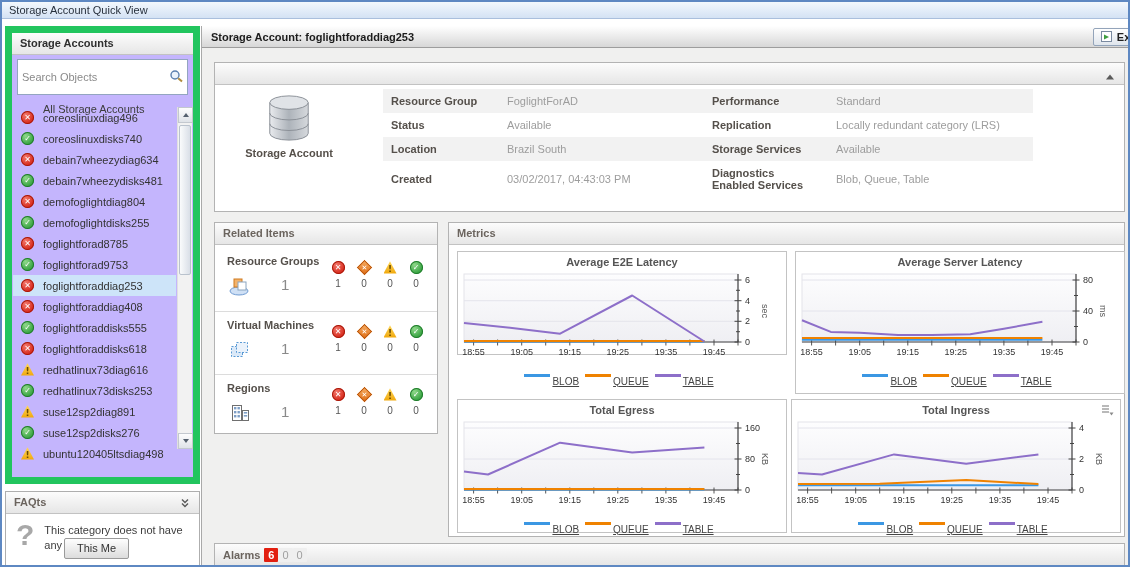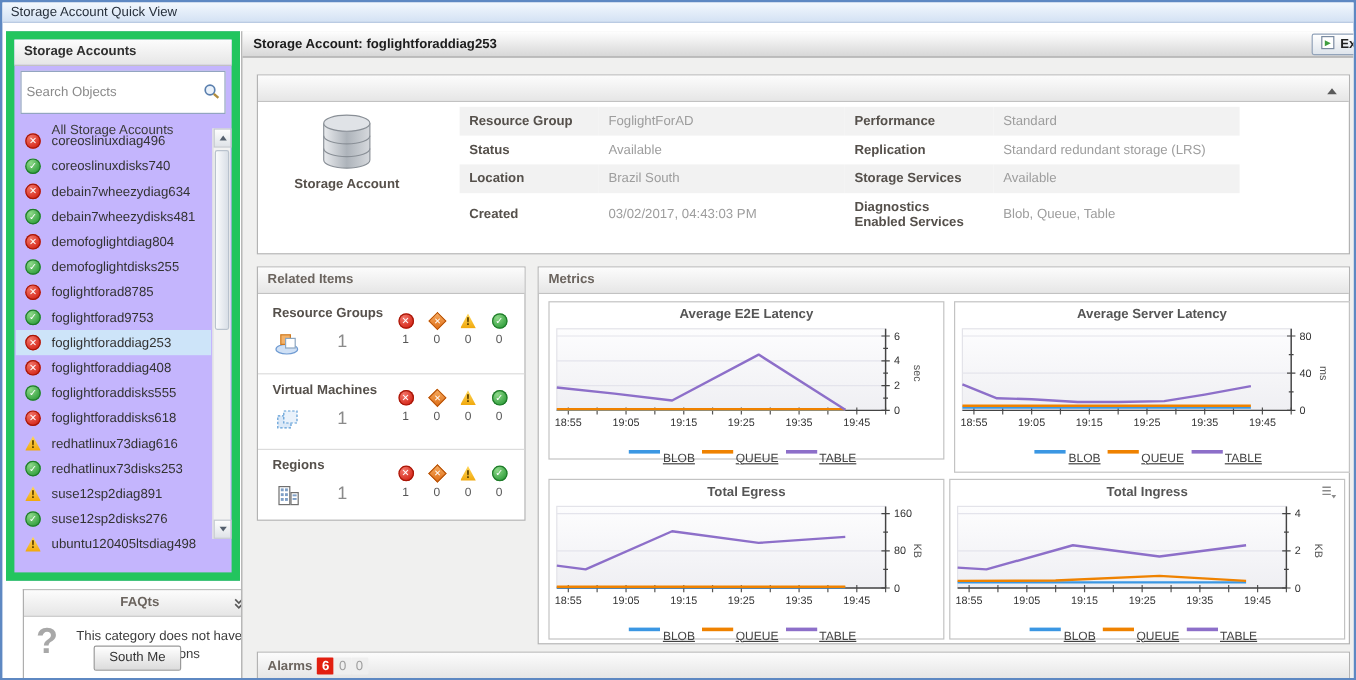--- a/index.html
+++ b/index.html
@@ -45,22 +45,22 @@
   .sev-fatal::after { content:"\2715"; }
   .sev-normal { background:radial-gradient(circle at 35% 30%, #8fd98a, #2f9e3b 75%); border-radius:50%;
                 box-shadow:inset 0 0 0 1px #1f7a2a; }
   .sev-normal::after { content:"\2713"; }
   .sev-warning { background:linear-gradient(#ffd95e,#f0a70a); clip-path:polygon(50% 2%, 100% 96%, 0 96%); }
   .sev-warning::after { content:"!"; color:#6b4b00; font-size:9px; padding-top:2px; }
   .sev-critical { width:11px; height:11px; margin:1px; transform:rotate(45deg);
                   background:linear-gradient(135deg,#f8b066,#dd6a12); box-shadow:inset 0 0 0 1px #b9560c; }
   .sev-critical::after { content:"\2715"; transform:rotate(-45deg); font-size:7px; }
   
-  .faq-panel { position:absolute; left:17px; top:489px; width:195px; bottom:0;
-               border:1px solid #aeaeae; border-bottom:none; background:#fff;text-align:center; }
+  .faq-panel { position:absolute; left:3px; top:489px; width:195px; bottom:0;
+               border:1px solid #aeaeae; border-bottom:none; background:#fff; }
   .faq-content { display:flex; padding:7px 6px 0 10px; gap:10px; }
   .qmark { font-size:30px; font-weight:bold; color:#a8a8a8; line-height:28px; }
   .faq-msg { color:#3d3d3d; line-height:15px; padding-top:2px; }
   .show-me { position:absolute; left:58px; top:46px; padding:3px 12px 4px 12px;
              background:linear-gradient(#fefefe,#dcdcdc); border:1px solid #9a9a9a; border-radius:2px;
              color:#333; cursor:pointer; }
   .chev-stack { position:absolute; right:8px; top:5px; cursor:pointer; }
   
   .main { position:absolute; left:199px; top:24px; right:0; bottom:0;
           border-left:1px solid #a9a9a9; background:#f0f0ef; overflow:hidden; }
@@ -215,21 +215,21 @@
         <svg width="12" height="12" viewBox="0 0 12 12" fill="none" stroke="#5a5a5a" stroke-width="1.4">
             <path d="M3 2.5 l3 3 3-3"></path>
             <path d="M3 6.5 l3 3 3-3"></path>
           </svg>
       </span>
     </div>
     <div class="faq-content">
       <span class="qmark">?</span>
       <div class="faq-msg">This category does not have any questions</div>
     </div>
-    <div class="show-me">South Me</div>
+    <div class="show-me">This Me</div>
   </div>
 
   <div class="main">
     <div class="main-header">
       <span>Storage Account: foglightforaddiag253</span>
       <span class="explore-btn">
         <span>
           <svg width="13" height="13" viewBox="0 0 13 13">
               <rect x="1.5" y="1.5" width="10" height="10" fill="#fff" stroke="#7a8aa0"></rect>
               <path d="M4 4.5 l5 2.5 -5 2.5z" fill="#3f9e3f"></path>
@@ -271,21 +271,21 @@
               <tr class="band">
                 <td class="fld-label">Resource Group</td>
                 <td class="fld-value">FoglightForAD</td>
                 <td class="fld-label2">Performance</td>
                 <td class="fld-value">Standard</td>
               </tr>
               <tr>
                 <td class="fld-label">Status</td>
                 <td class="fld-value">Available</td>
                 <td class="fld-label2">Replication</td>
-                <td class="fld-value">Standard redundant storage (LRS)</td>
+                <td class="fld-value">Locally redundant category (LRS)</td>
               </tr>
               <tr class="band">
                 <td class="fld-label">Location</td>
                 <td class="fld-value">Brazil South</td>
                 <td class="fld-label2">Storage Services</td>
                 <td class="fld-value">Available</td>
               </tr>
               <tr>
                 <td class="fld-label">Created</td>
                 <td class="fld-value">03/02/2017, 04:43:03 PM</td>
@@ -367,21 +367,21 @@
               <span class="sev-num">0</span>
             </div>
           </div>
         </div>
     </div>
 
     <div class="panel" style="left:246px; top:196px; width:677px; height:315px;">
       <div class="panel-header">
         <span>Metrics</span>
       </div>
-      <div class="chart-box" style="left:8px;  top:28px;  height:132px;"><div class="chart-title">Average E2E Latency</div><svg class="chart-plot" width="326" height="96">
+      <div class="chart-box" style="left:8px;  top:28px;  height:104px;"><div class="chart-title">Average E2E Latency</div><svg class="chart-plot" width="326" height="96">
             <defs>
               <linearGradient id="pg0" x1="0" y1="0" x2="0" y2="1">
                 <stop offset="0" stop-color="#fdfdfe"></stop>
                 <stop offset="1" stop-color="#efeff3"></stop>
               </linearGradient>
             </defs>
             <rect x="6" y="4" width="274" height="68" fill="url(#pg0)" stroke="#e3e3e9"></rect>
             <line x1="6" y1="51.3" x2="280" y2="51.3" stroke="#e4e4ec" stroke-width="1"></line>
             <line x1="6" y1="30.7" x2="280" y2="30.7" stroke="#e4e4ec" stroke-width="1"></line>
             <line x1="6" y1="10.0" x2="280" y2="10.0" stroke="#e4e4ec" stroke-width="1"></line>

